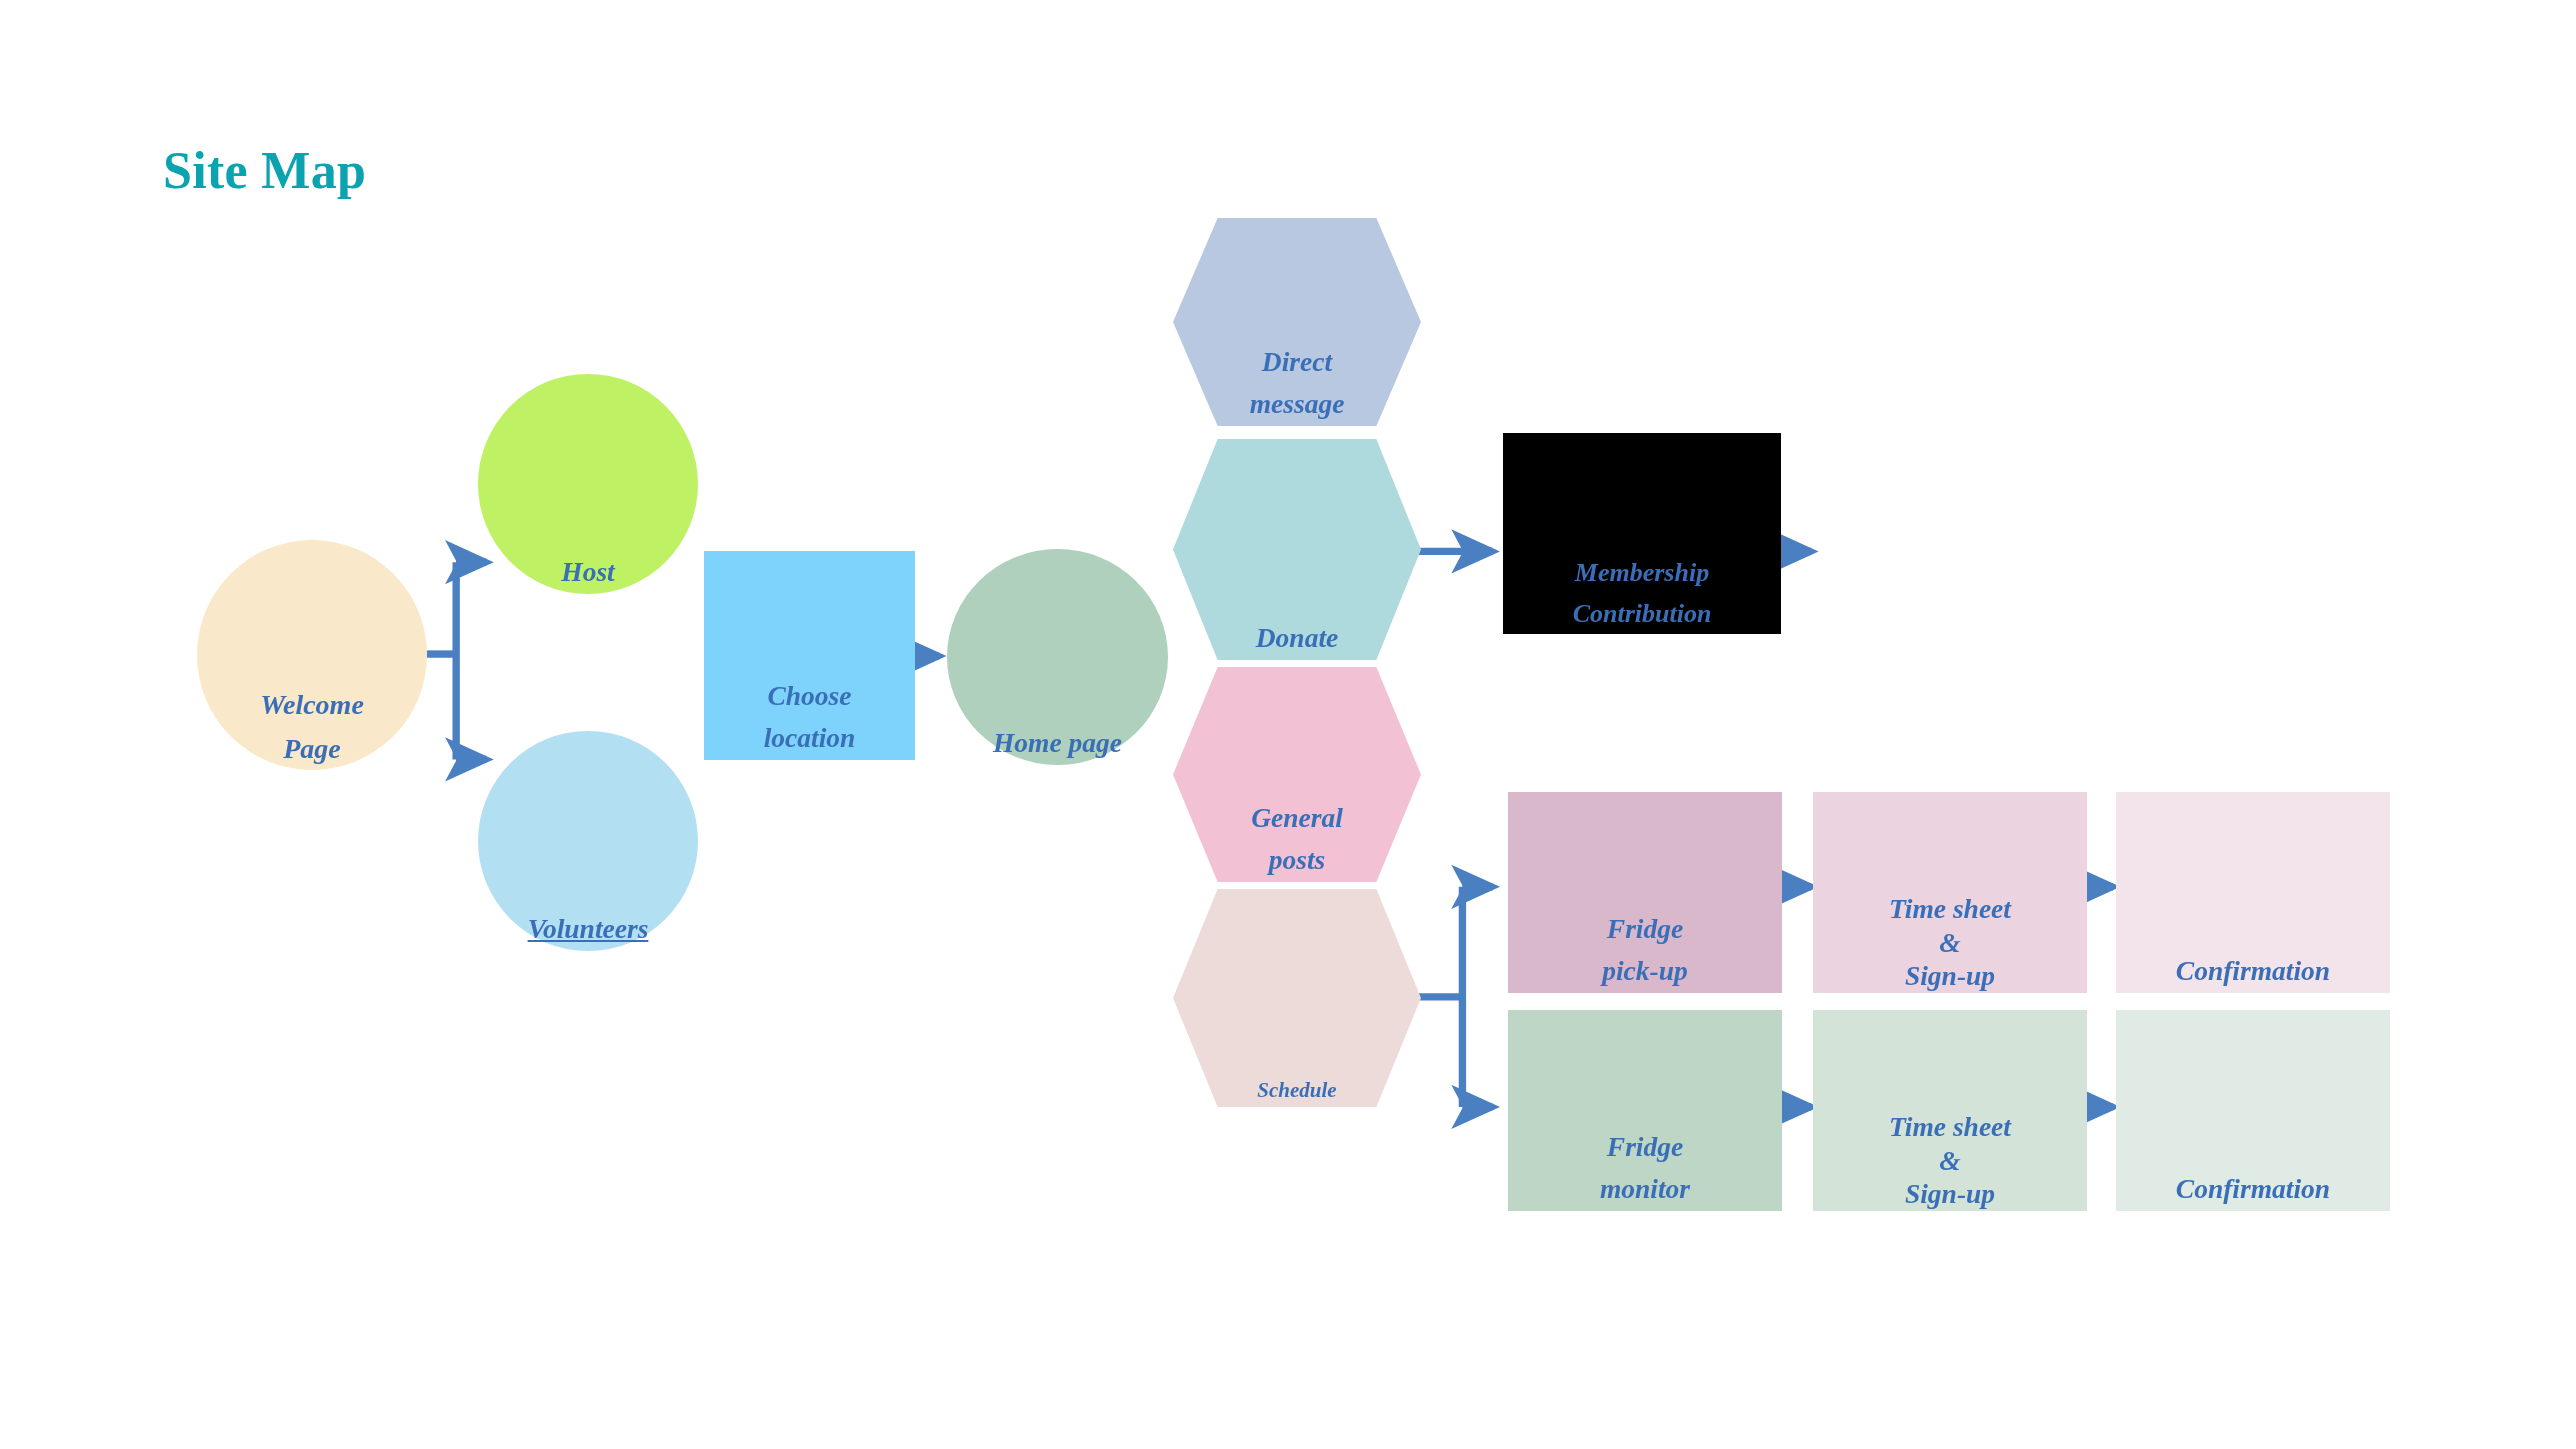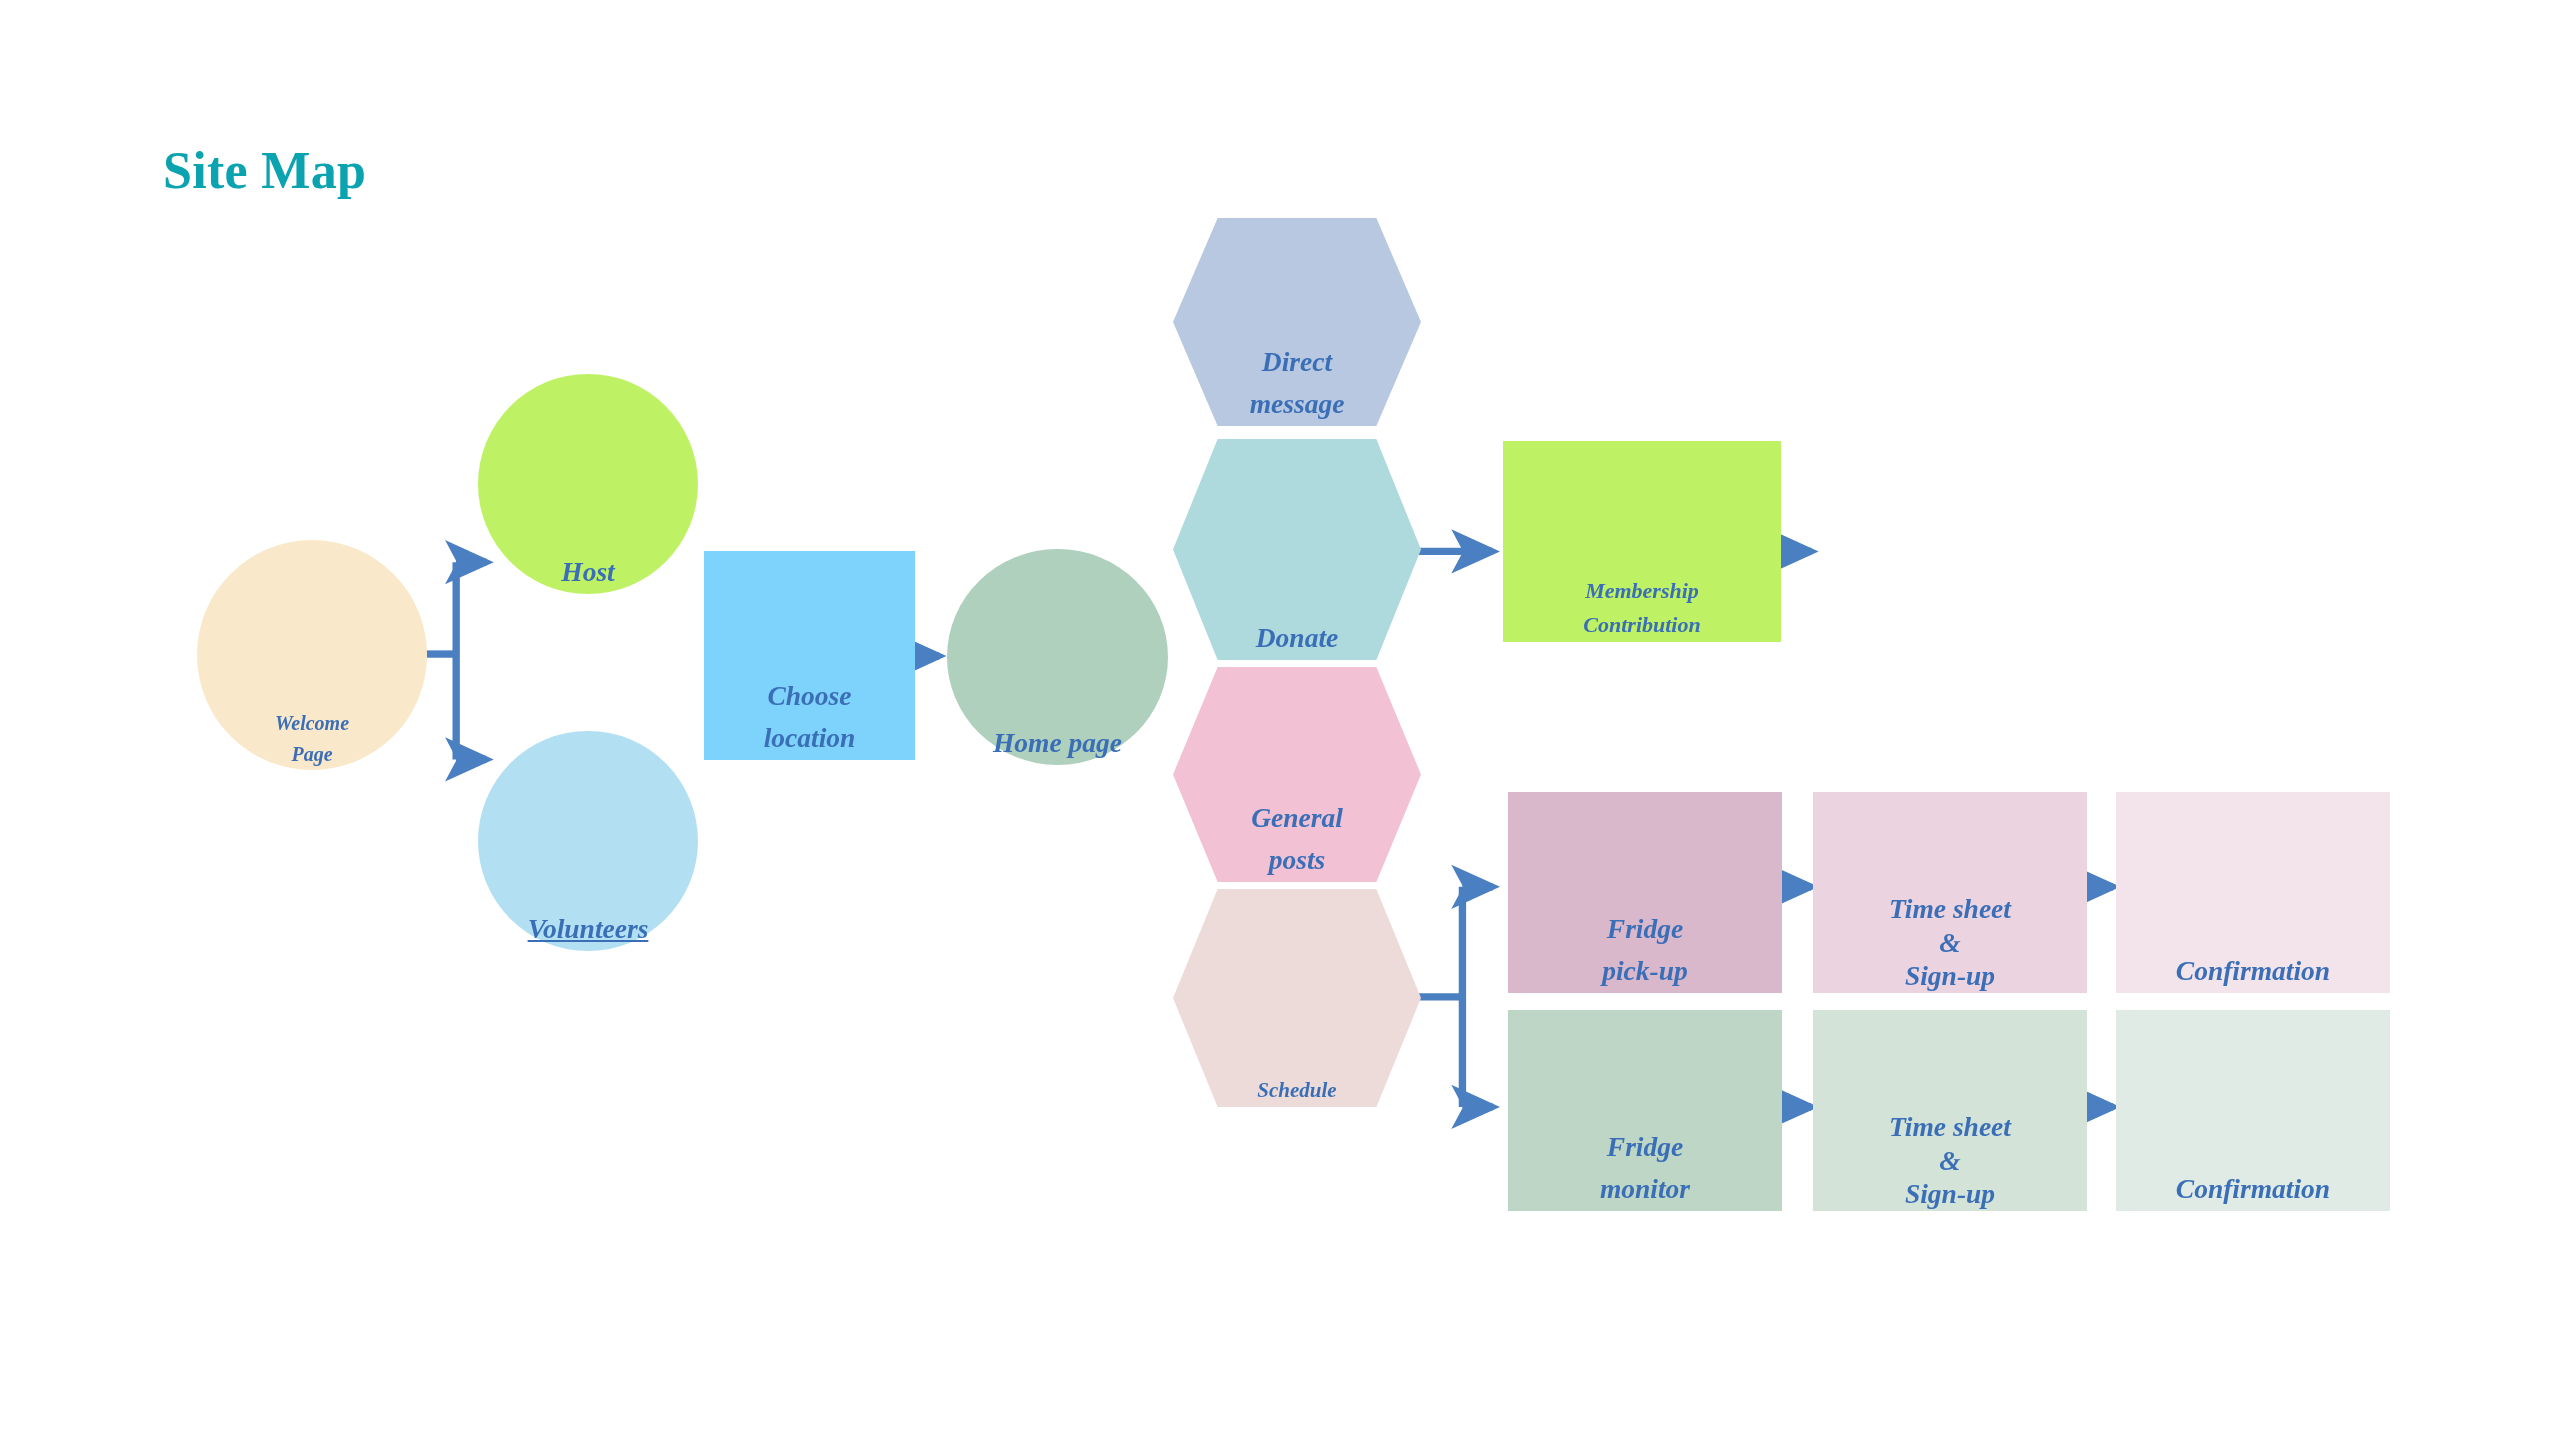--- a/index.html
+++ b/index.html
@@ -122,21 +122,21 @@
 
     <g>
       <path d="M 2655,1650 L 2700,1650" stroke="#4a7fc1" stroke-width="11" fill="none" marker-end="url(#arw)"></path>
     </g>
 
     <g>
       <path d="M 3105,1650 L 3150,1650" stroke="#4a7fc1" stroke-width="11" fill="none" marker-end="url(#arw)"></path>
     </g>
   </svg>
 
-  <div class="node circle" style="left:197px; top:540px; width:230px; height:230px; background:#fae8ca; font-size:20px;">
+  <div class="node circle" style="left:197px; top:540px; width:230px; height:230px; background:#fae8ca; font-size:28px;">
     <span class="lbl">Welcome
 Page</span>
   </div>
 
   <div class="node circle" style="left:478px; top:374px; width:220px; height:220px; background:#bef264; font-size:27.5px;">
     <span class="lbl">Host</span>
   </div>
 
   <div class="node circle" style="left:478px; top:731px; width:220px; height:220px; background:#b2e0f2; font-size:27.5px;text-decoration:underline;">
     <span class="lbl">Volunteers</span>
@@ -162,21 +162,21 @@
 
   <div class="node hex" style="left:1173px; top:667px; width:248px; height:215px; background:#f2c2d4; font-size:27.5px;">
     <span class="lbl">General
 posts</span>
   </div>
 
   <div class="node hex" style="left:1173px; top:889px; width:248px; height:218px; background:#eddbd9; font-size:21px;">
     <span class="lbl">Schedule</span>
   </div>
 
-  <div class="node" style="left:1503px; top:433px; width:278px; height:201px; background:#bef264; font-size:22px;margin-top:8px;">
+  <div class="node" style="left:1503px; top:433px; width:278px; height:201px; background:#000000; font-size:26px;">
     <span class="lbl">Membership
 Contribution</span>
   </div>
 
 
   <div class="node" style="left:1508px; top:792px; width:274px; height:201px; background:#d9b8cc; font-size:27.5px;">
     <span class="lbl">Fridge
 pick-up</span>
   </div>
 

